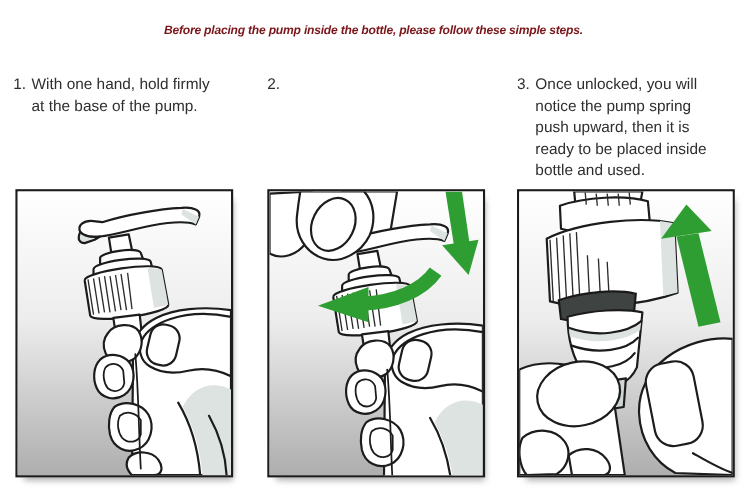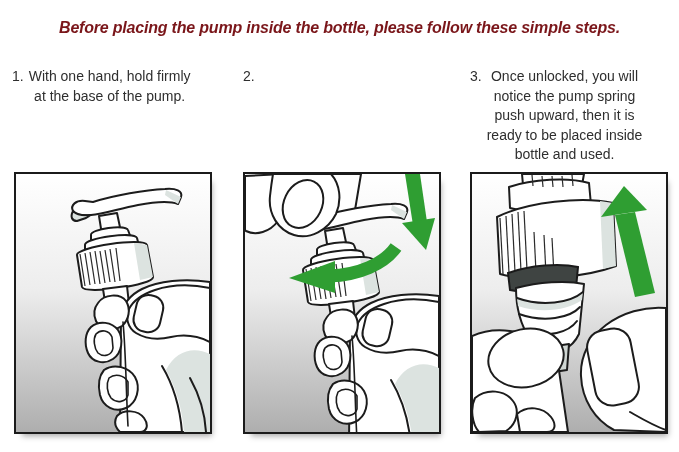--- a/index.html
+++ b/index.html
@@ -1,24 +1,24 @@
 <!DOCTYPE html>
 <html style="--title-maroon: #7a161a; --body-text: #2e2e2e; --arrow-green: #2f9e32; --panel-border: #1b1b1b;"><head>
 <meta charset="utf-8">
 <style>
   html,body{margin:0;padding:0;background:#ffffff;}
   body{width:679px;height:452px;position:relative;overflow:hidden;
        font-family:"Liberation Sans",sans-serif;}
   .title{position:absolute;left:0;right:0;top:16px;text-align:center;
-         font-size:16px;line-height:24px;font-weight:bold;font-style:italic;
+         font-size:11px;line-height:24px;font-weight:bold;font-style:italic;
          letter-spacing:-0.2px;color:var(--title-maroon,#7a161a);}
   .step{position:absolute;top:67px;display:flex;
         font-size:14px;line-height:19.5px;color:var(--body-text,#2e2e2e);}
   .step-num{flex:0 0 auto;margin-right:5px;}
-  .step-text{white-space:pre-line;text-align:center;}
+  .step-text{white-space:pre-line;}
   #step-1{left:12px;width:215px;}
   #step-2{left:243px;width:215px;}
   #step-3{left:470px;width:205px;}
   .panel{position:absolute;top:172px;width:198px;height:262px;
          border:2px solid var(--panel-border,#1b1b1b);box-sizing:border-box;
          background:#fff;box-shadow:4px 6px 6px -4px rgba(0,0,0,.35);}
   #panel-1{left:14px;} #panel-2{left:243px;} #panel-3{left:470px;}
   .panel svg{display:block;width:100%;height:100%;}
   .arrow{fill:var(--arrow-green,#2f9e32);}
   .arrow-stroke{stroke:var(--arrow-green,#2f9e32);fill:none;}

